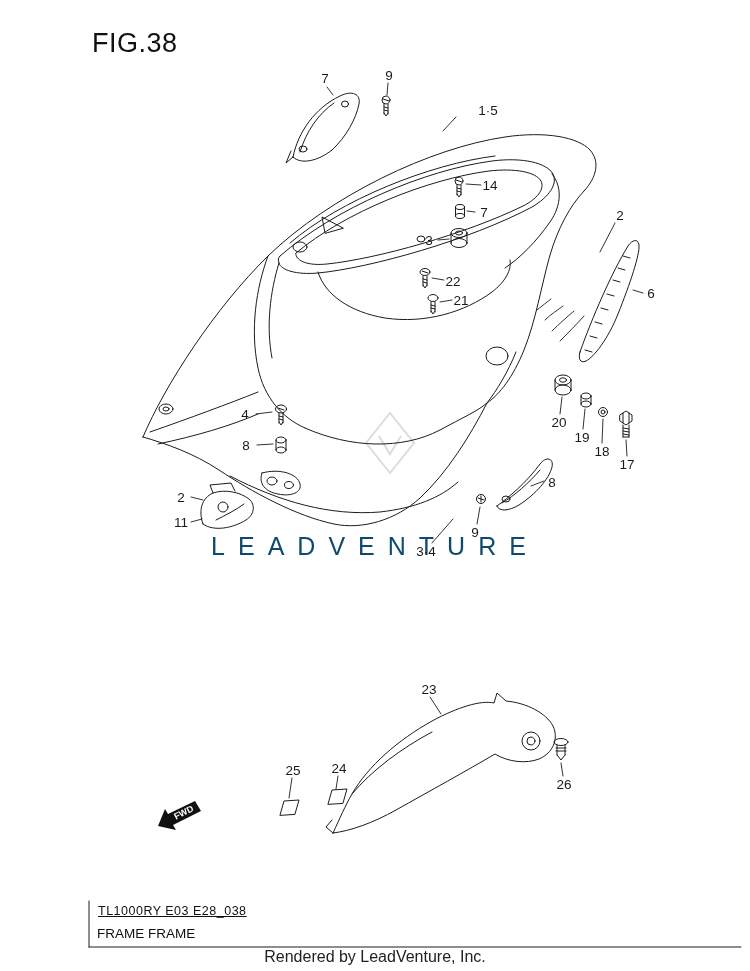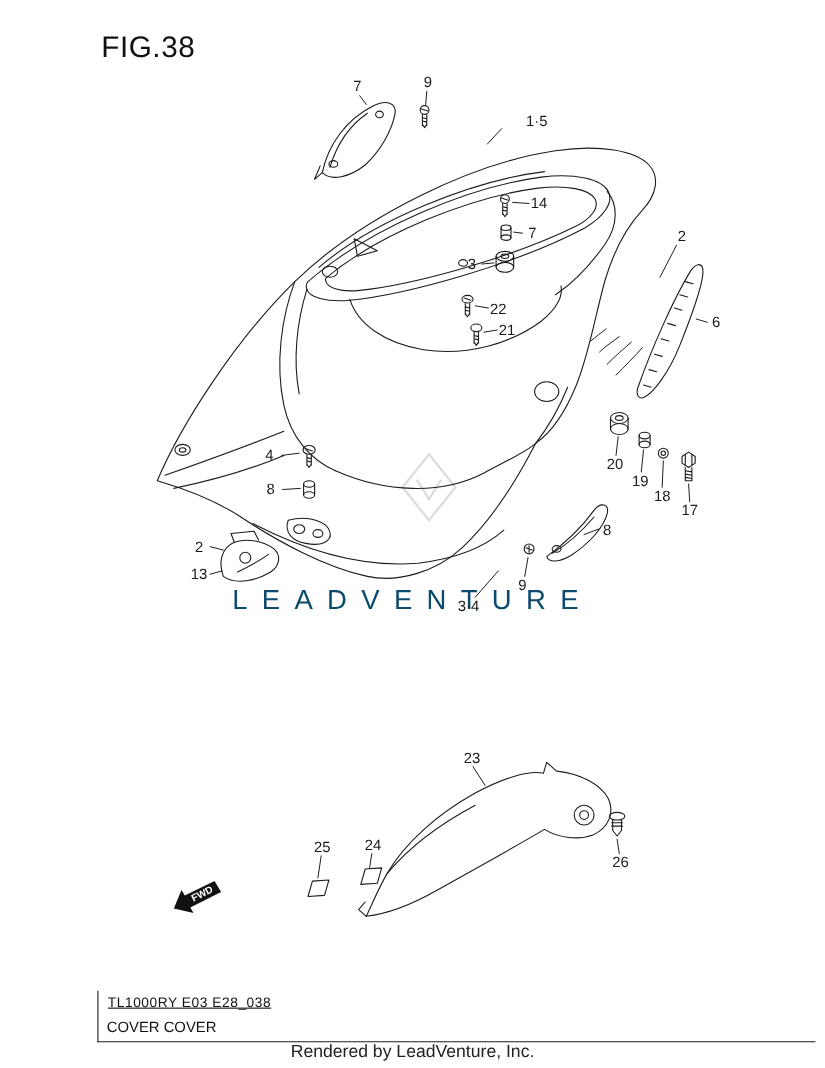--- a/index.html
+++ b/index.html
@@ -229,24 +229,24 @@
 <span class="callout" style="left:453px;top:281px">22</span>
 <span class="callout" style="left:461px;top:300px">21</span>
 <span class="callout" style="left:651px;top:293px">6</span>
 <span class="callout" style="left:245px;top:414px">4</span>
 <span class="callout" style="left:246px;top:445px">8</span>
 <span class="callout" style="left:559px;top:422px">20</span>
 <span class="callout" style="left:582px;top:437px">19</span>
 <span class="callout" style="left:602px;top:451px">18</span>
 <span class="callout" style="left:627px;top:464px">17</span>
 <span class="callout" style="left:181px;top:497px">2</span>
-<span class="callout" style="left:181px;top:522px">13</span>
+<span class="callout" style="left:181px;top:522px">11</span>
 <span class="callout" style="left:552px;top:482px">8</span>
 <span class="callout" style="left:475px;top:532px">9</span>
 <span class="callout" style="left:426px;top:551px">3·4</span>
 <span class="callout" style="left:429px;top:689px">23</span>
 <span class="callout" style="left:293px;top:770px">25</span>
 <span class="callout" style="left:339px;top:768px">24</span>
 <span class="callout" style="left:564px;top:784px">26</span>
 
 <div class="footer-code">TL1000RY E03 E28_038</div>
-<div class="footer-name">COVER COVER</div>
+<div class="footer-name">FRAME FRAME</div>
 <div class="footer-rendered">Rendered by LeadVenture, Inc.</div>
 
 </body></html>

